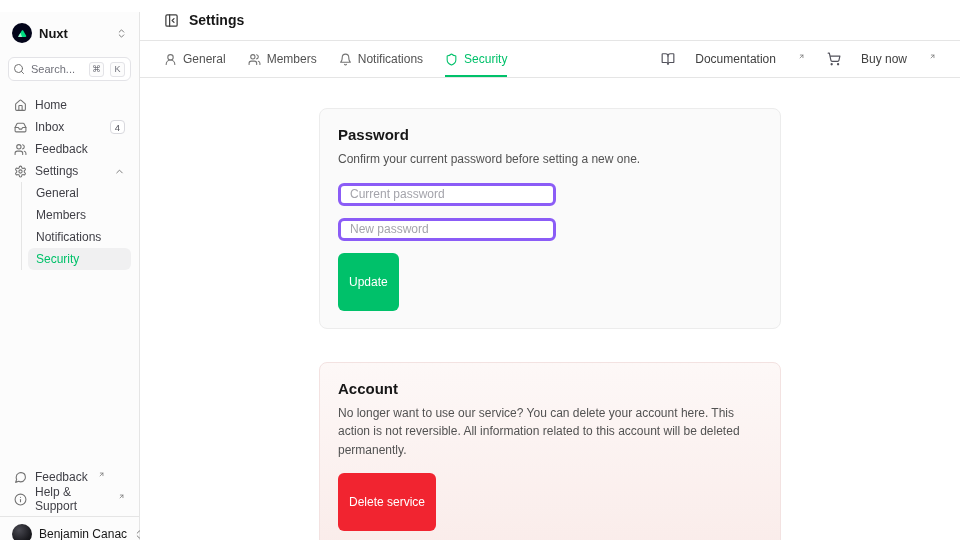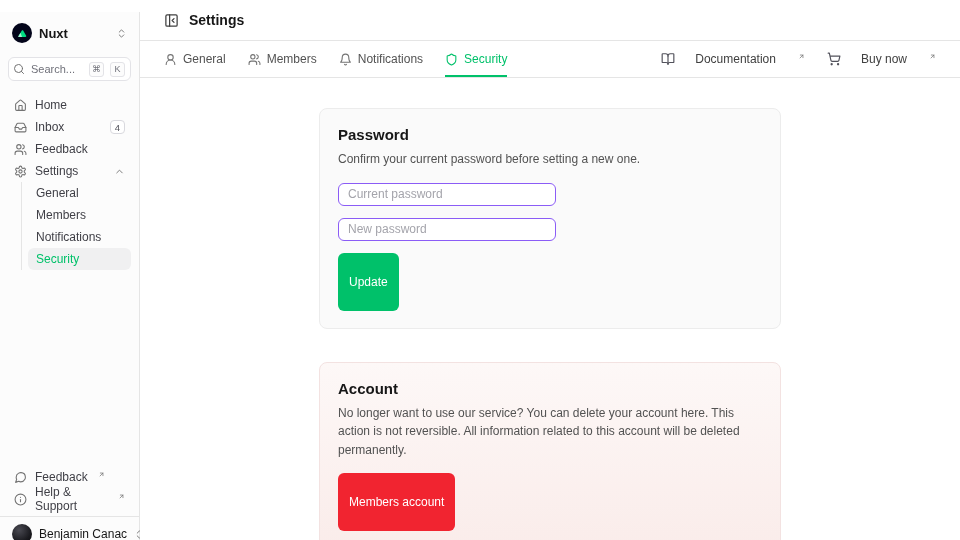--- a/index.html
+++ b/index.html
@@ -64,21 +64,21 @@
     margin-left:22px; cursor:pointer; }
   .top-link .ic { color:#52525b; }
 
   .content { padding-top:30px; }
   .card { width:462px; margin:0 auto; border-radius:8px; padding:17px 18px; }
   .card-pwd { background:#fafafa; border:1px solid #ececec; }
   .card-danger { margin-top:33px; border:1px solid #f3e2e1;
     background:linear-gradient(to bottom, #fdf8f7 0%, #faecea 100%); }
   .card-title { font-size:15px; font-weight:bold; margin-bottom:7px; }
   .card-desc { font-size:12px; color:#525252; line-height:1.55; margin-bottom:14px; }
-  .tf { display:block; width:218px; height:23px; border:1px solid #8b5cf6; border-radius:6px;
+  .tf { display:block; width:218px; height:23px; border:3px solid #8b5cf6; border-radius:6px;
     background:#fff; font-size:12px; padding:0 9px; color:#171717; outline:none;
     font-family:"Liberation Sans","DejaVu Sans",sans-serif; margin-bottom:12px; }
   .tf::placeholder { color:#a4a4ab; }
   .btn { display:inline-block; border:none; border-radius:6px; font-size:12px; font-weight:500;
     color:#fff; padding:22px 11px; cursor:pointer;
     font-family:"Liberation Sans","DejaVu Sans",sans-serif; }
   .btn-green { background:#00c16a; }
   .btn-red { background:#f12430; }
 </style>
 </head>
@@ -311,17 +311,17 @@
       <div class="card-title">Password</div>
       <div class="card-desc">Confirm your current password before setting a new one.</div>
       <input class="tf" type="password" placeholder="Current password" style="">
       <input class="tf" type="password" placeholder="New password" style="">
       <button class="btn btn-green">Update</button>
     </div>
 
     <div class="card card-danger">
       <div class="card-title">Account</div>
       <div class="card-desc">No longer want to use our service? You can delete your account here. This action is not reversible. All information related to this account will be deleted permanently.</div>
-      <button class="btn btn-red">Members account</button>
+      <button class="btn btn-red">Delete service</button>
     </div>
 
   </div>
 </div>
 
 </body></html>

